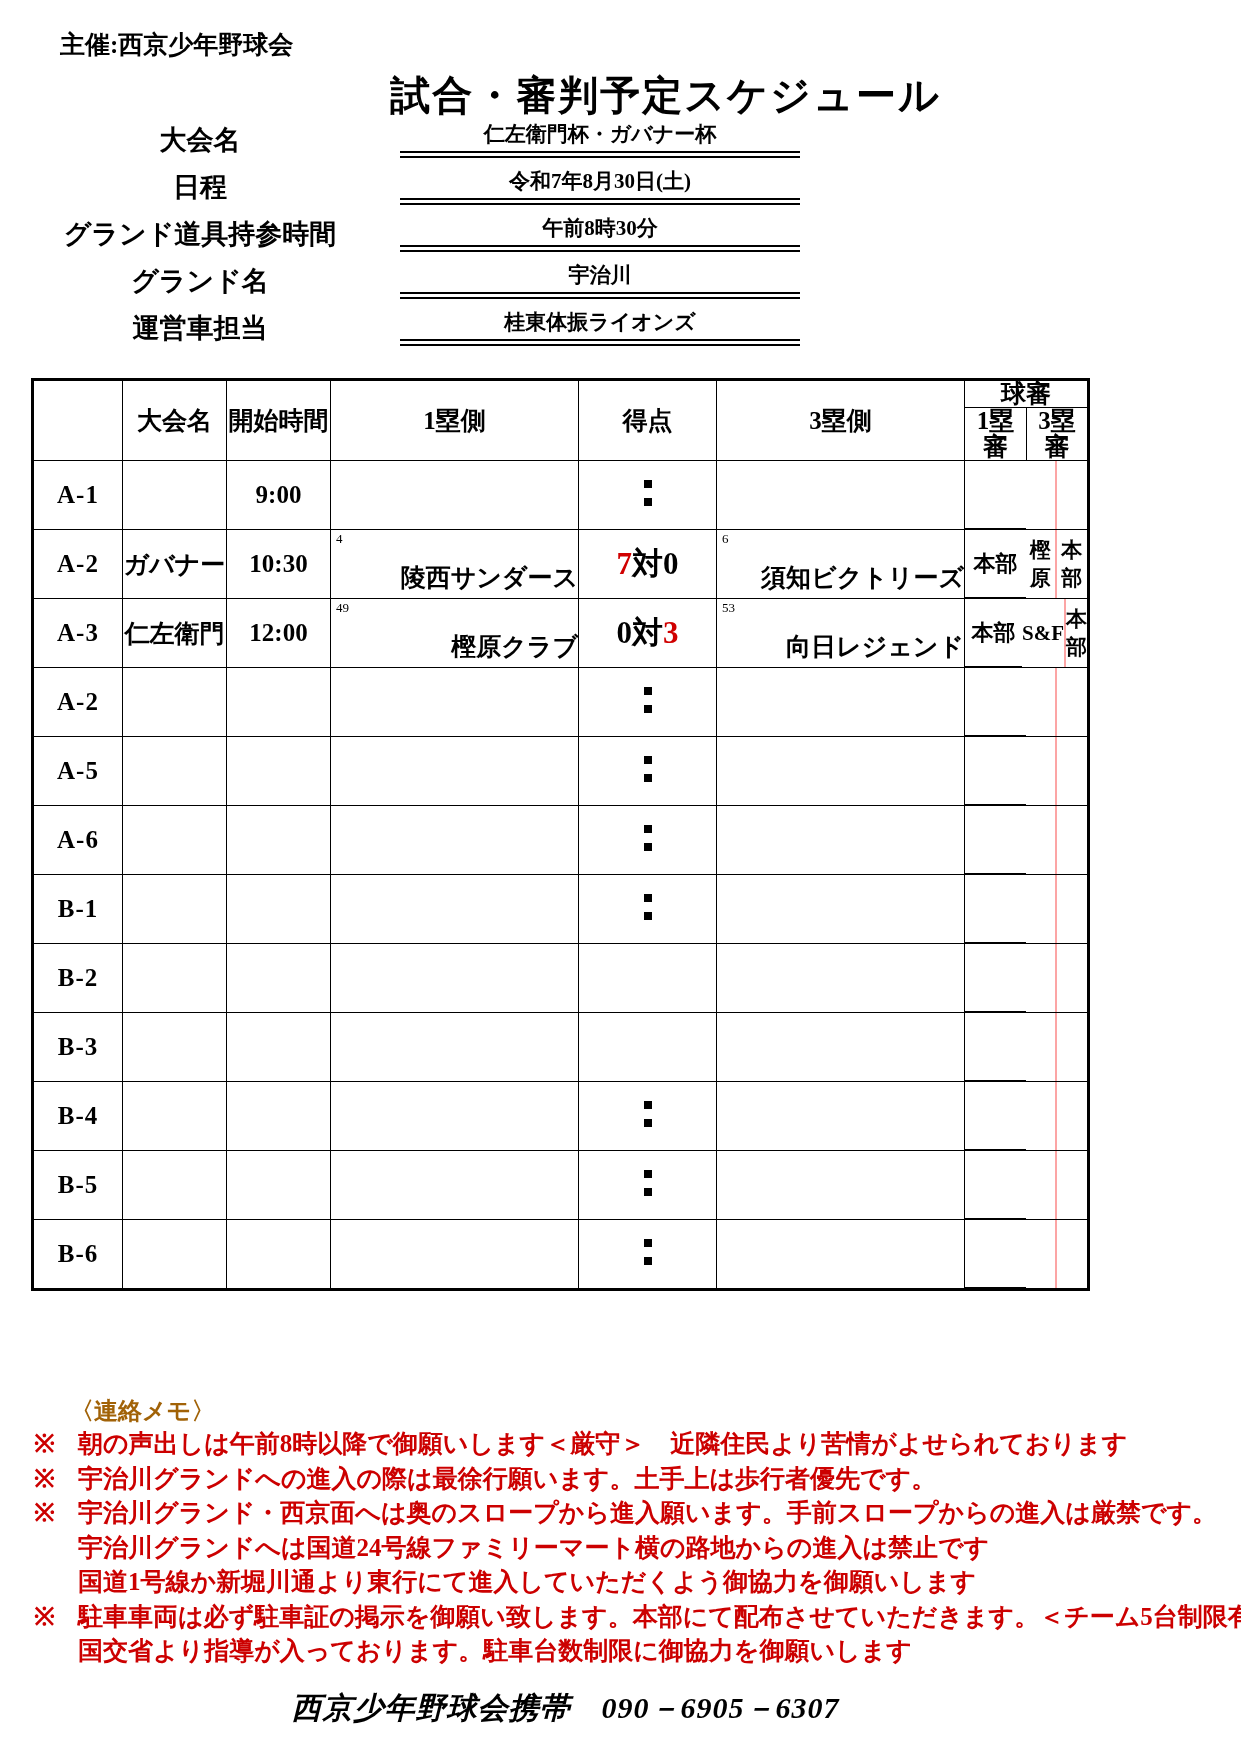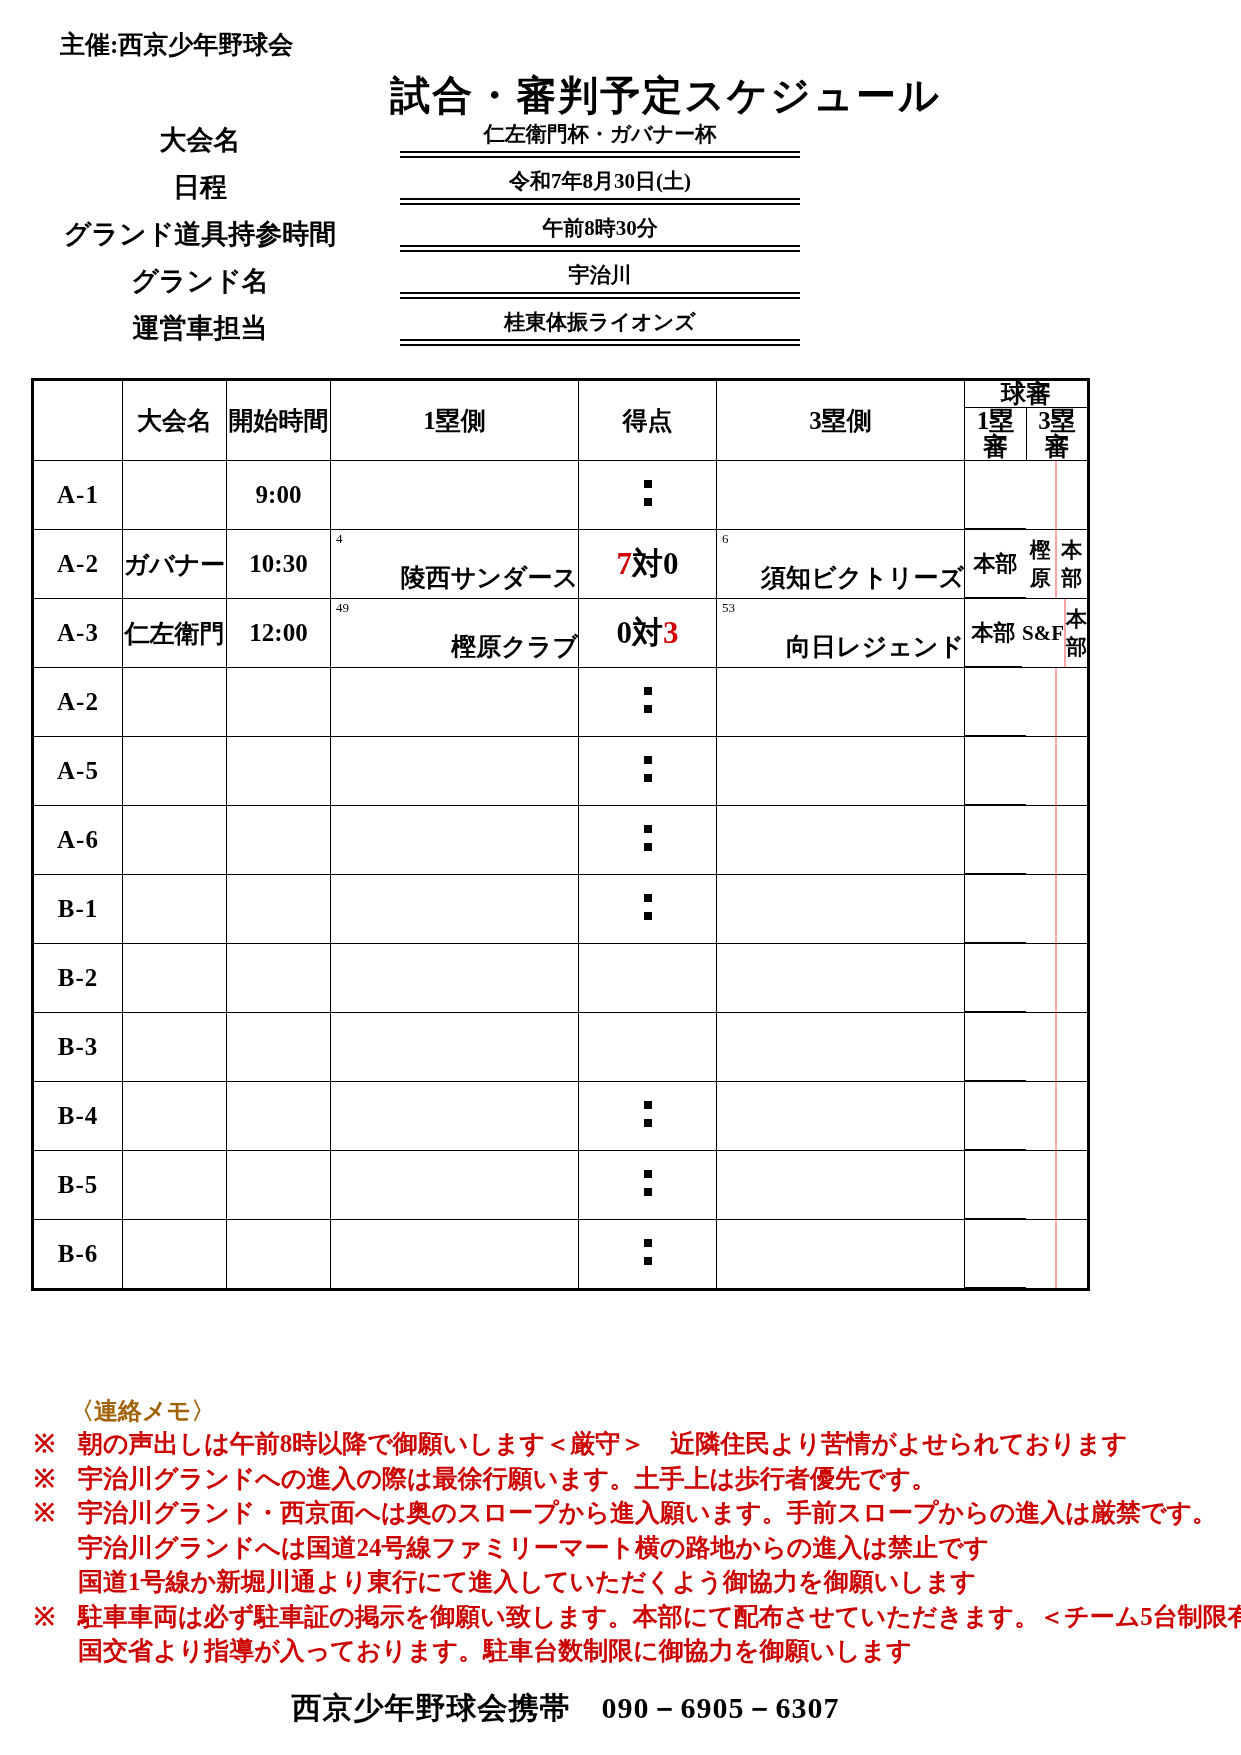--- a/index.html
+++ b/index.html
@@ -165,21 +165,21 @@
     line-height:1.38;
   }
   .memo-line.indent{margin-left:78px;}
   .memo-mark{display:inline-block;width:44px;}
 
   .footer{
     position:absolute;left:0;top:1688px;width:1241px;
     text-align:center;
     font-size:30px;font-weight:bold;color:#000;
     letter-spacing:1px;
-    padding-right:110px;box-sizing:border-box;
+    padding-right:110px;box-sizing:border-box;font-style:italic;
   }
 </style>
 </head>
 <body>
 
 <div class="page">
 
   <div class="organizer">主催:西京少年野球会</div>
 
   <div class="doc-title">試合・審判予定スケジュール</div>

